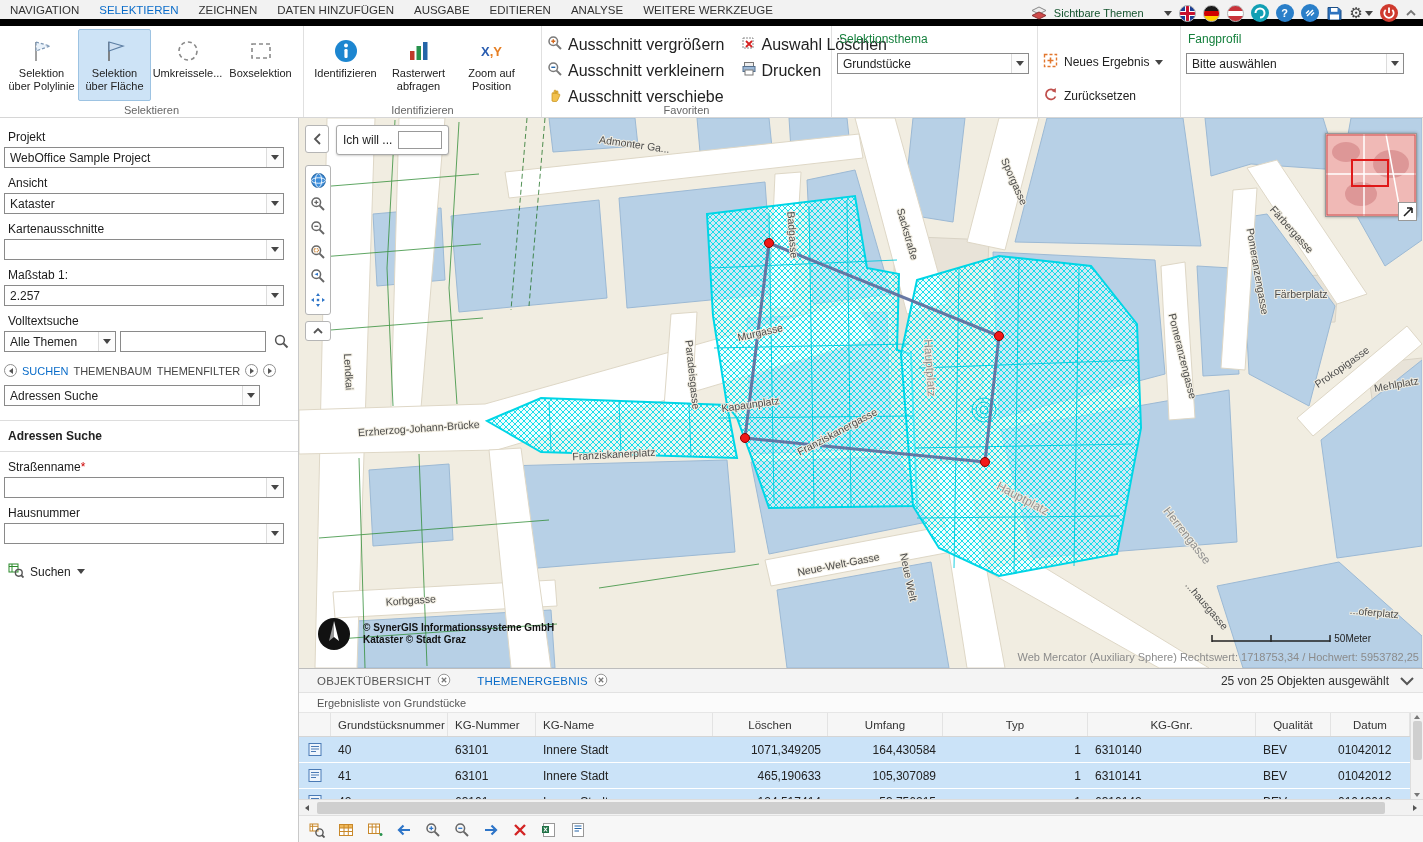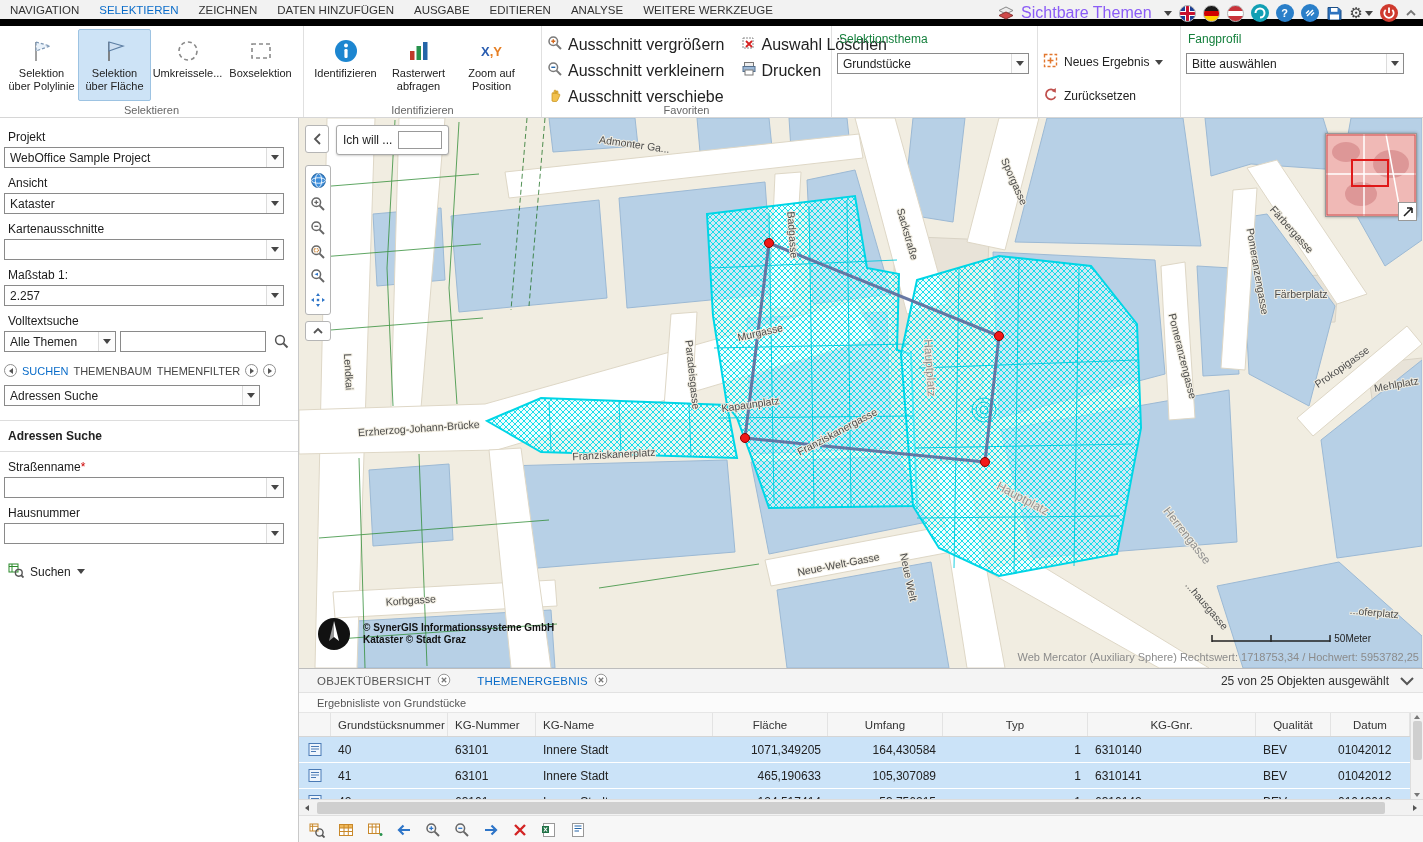--- a/index.html
+++ b/index.html
@@ -5,21 +5,21 @@
   *{box-sizing:border-box;margin:0;padding:0}
   html,body{width:1423px;height:842px;overflow:hidden}
   body{font-family:"Liberation Sans","DejaVu Sans",sans-serif;font-size:12px;color:#222;background:#fff}
   #app{width:1423px;height:842px;position:relative;overflow:hidden;background:#fff}
 
   
   #menubar{height:26px;background:#f2f2f2;display:flex;align-items:stretch;position:relative;border-bottom:7px solid #000000}
   .mtab{padding:0 10px;display:flex;align-items:center;font-size:11.5px;color:#333;white-space:nowrap;cursor:default}
   .mtab.active{color:#0a6cc9}
   .mb-right{position:absolute;right:6px;top:0;height:26px;display:flex;align-items:center;gap:7px}
-  .mb-themes{display:flex;align-items:center;gap:12px;font-size:16px;color:#8b5cf6}
+  .mb-themes{display:flex;align-items:center;gap:20px;font-size:11px;color:#14532d}
   .flag{width:17px;height:17px;border-radius:50%;border:1px solid #b5b5b5;display:inline-block}
   .f-uk{background-color:#1c3f94;background-image:linear-gradient(0deg,transparent 43%,#c8102e 43%,#c8102e 57%,transparent 57%),linear-gradient(90deg,transparent 43%,#c8102e 43%,#c8102e 57%,transparent 57%),linear-gradient(0deg,transparent 36%,#fff 36%,#fff 64%,transparent 64%),linear-gradient(90deg,transparent 36%,#fff 36%,#fff 64%,transparent 64%)}
   .f-de{background:linear-gradient(#1a1a1a 0 34%,#d00000 34% 67%,#ffce00 67%)}
   .f-at{background:linear-gradient(#c8333a 0 34%,#fff 34% 67%,#c8333a 67%)}
   .mbi{display:inline-flex;align-items:center;justify-content:center}
   .appcir{width:18px;height:18px;border-radius:50%;display:inline-flex;align-items:center;justify-content:center}
   .hq{color:#fff;font-size:11px;font-weight:bold}
   .gearwrap{display:flex;align-items:center;gap:2px;font-size:15px;color:#444}
   .tri{display:inline-block;width:0;height:0;border-left:4px solid transparent;border-right:4px solid transparent;border-top:5px solid #444}
 
@@ -698,21 +698,21 @@
               </svg></span>
         </div>
         <div class="bp-resultlabel">Ergebnisliste von Grundstücke</div>
         <div class="tblwrap">
           <div class="tbl">
             <div class="thead" id="thead">
                 <div class="th w0"></div>
                 <div class="th w1">Grundstücksnummer</div>
                 <div class="th w2">KG-Nummer</div>
                 <div class="th w3">KG-Name</div>
-                <div class="th w4 thc">Fläche</div>
+                <div class="th w4 thc">Löschen</div>
                 <div class="th w5 thc">Umfang</div>
                 <div class="th w6 thc">Typ</div>
                 <div class="th w7 thc">KG-Gnr.</div>
                 <div class="th w8 thc">Qualität</div>
                 <div class="th w9 thc">Datum</div>
               </div>
             <div class="tbody" id="tbody">
                 <div class="trr">
                   <div class="td w0">
                     <svg width="15" height="15" viewBox="0 0 15 15">

